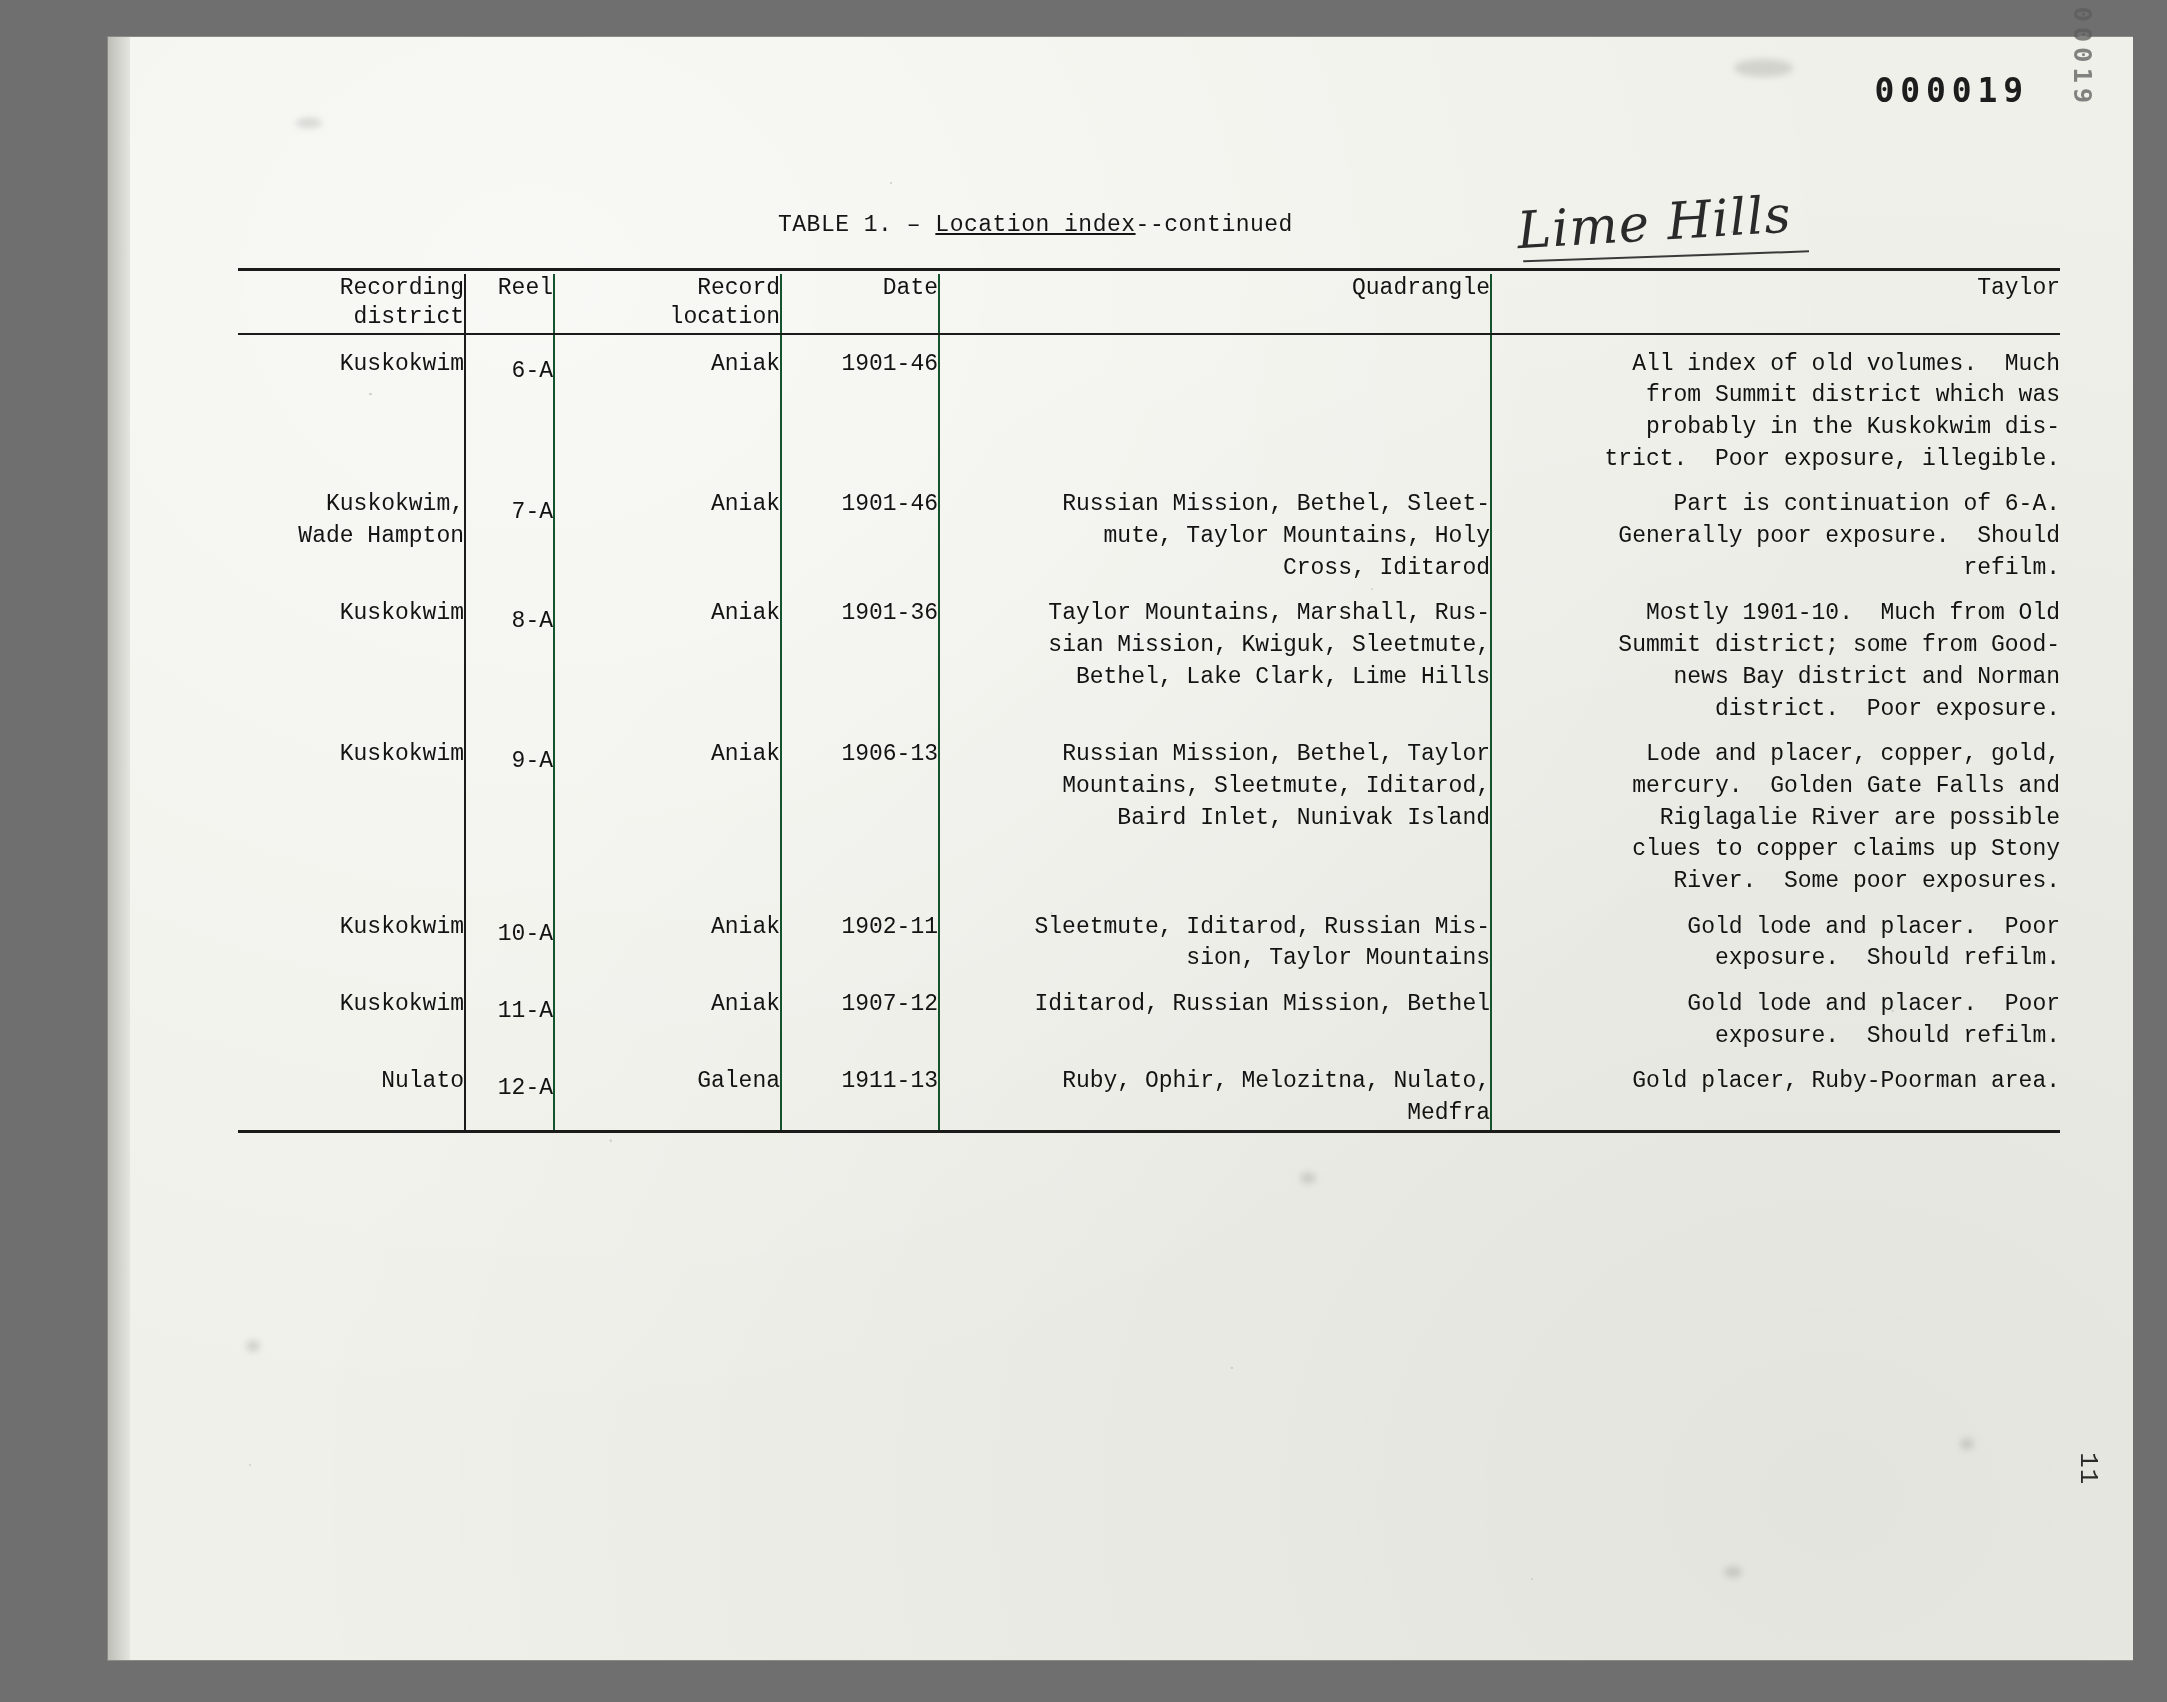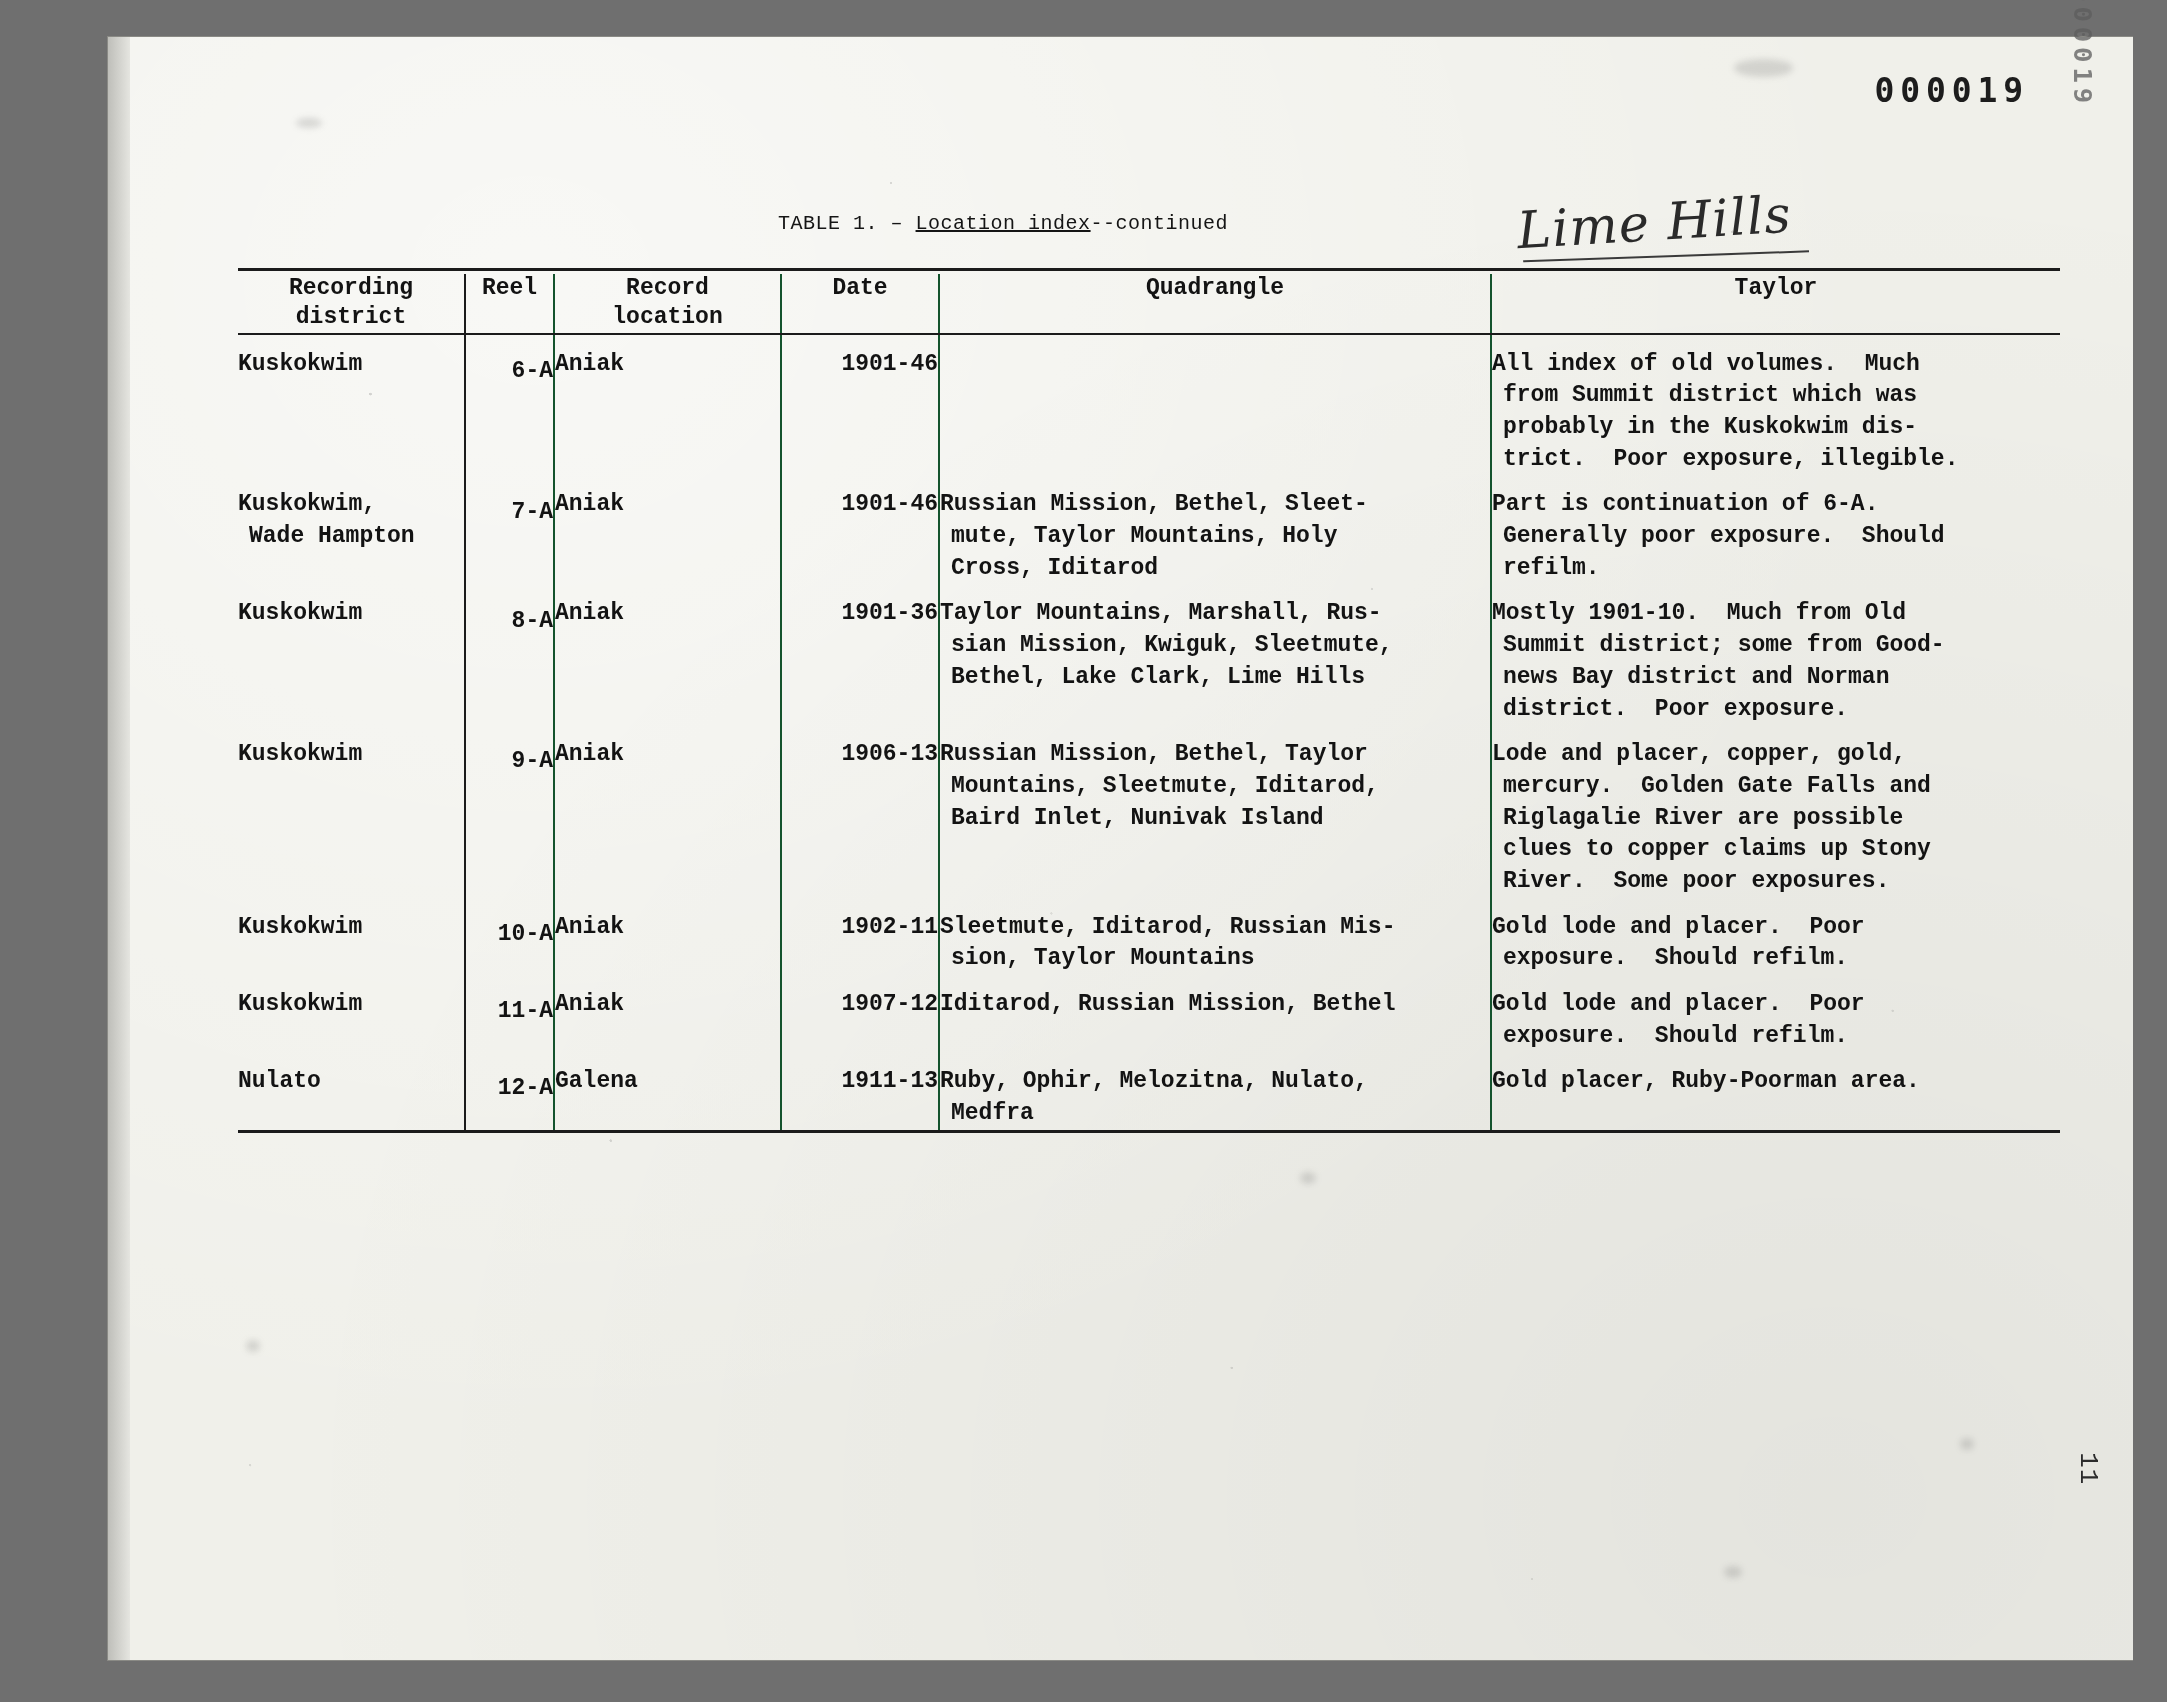--- a/index.html
+++ b/index.html
@@ -105,21 +105,21 @@
     transform: rotate(90deg);
     transform-origin: right bottom;
     letter-spacing: 1px;
   }
 
   
   #title {
     position: absolute;
     left: 778px;
     top: 212px;
-    font-size: 20px;
+    font-size: 23px;
     color: #151515;
     letter-spacing: 0.5px;
     white-space: nowrap;
   }
   #title .u { text-decoration: underline; }
 
   #handwriting {
     position: absolute;
     left: 1517px;
     top: 193px;
@@ -151,21 +151,22 @@
   table.loc {
     border-collapse: collapse;
     width: 1820px;
     font-size: 23px;
     color: #131313;
     table-layout: fixed;
   }
   table.loc td, table.loc th {
     vertical-align: top;
     padding: 0;
-    font-weight: bold;
+    font-weight: normal;
+    text-align: right;
   }
   .rule-top td { border-top: 3px solid #1b1b1b; }
   .head td {
     border-bottom: 2px solid #1b1b1b;
     text-align: center;
     padding: 7.9px 3.9px 9.9px 3.9px;
     line-height: 1.28;
   }
   .rule-bottom td { border-top: 3px solid #1b1b1b; height: 3.9px; }
 

